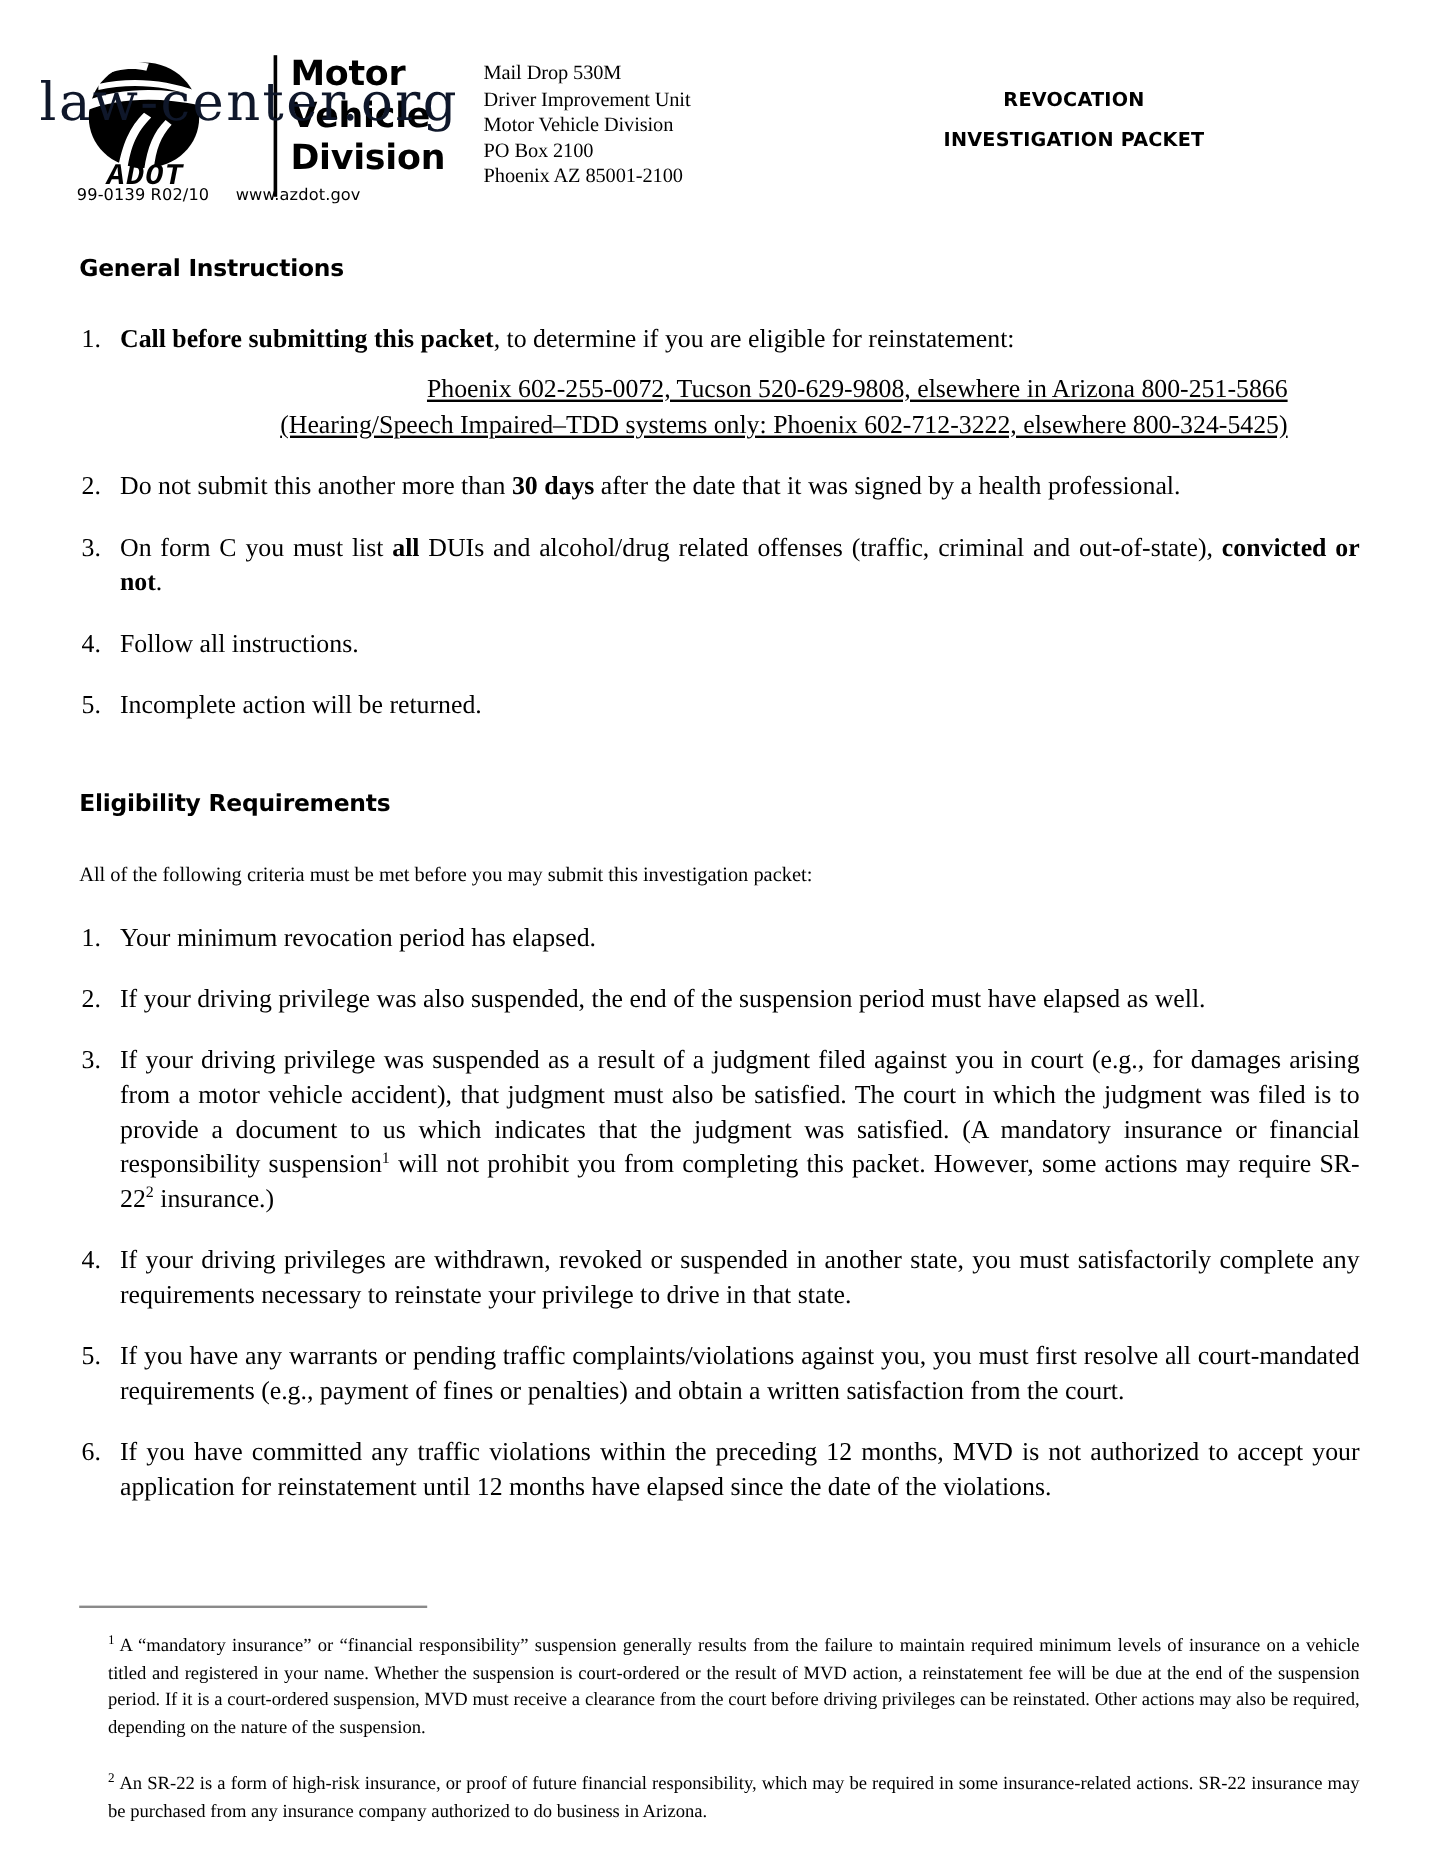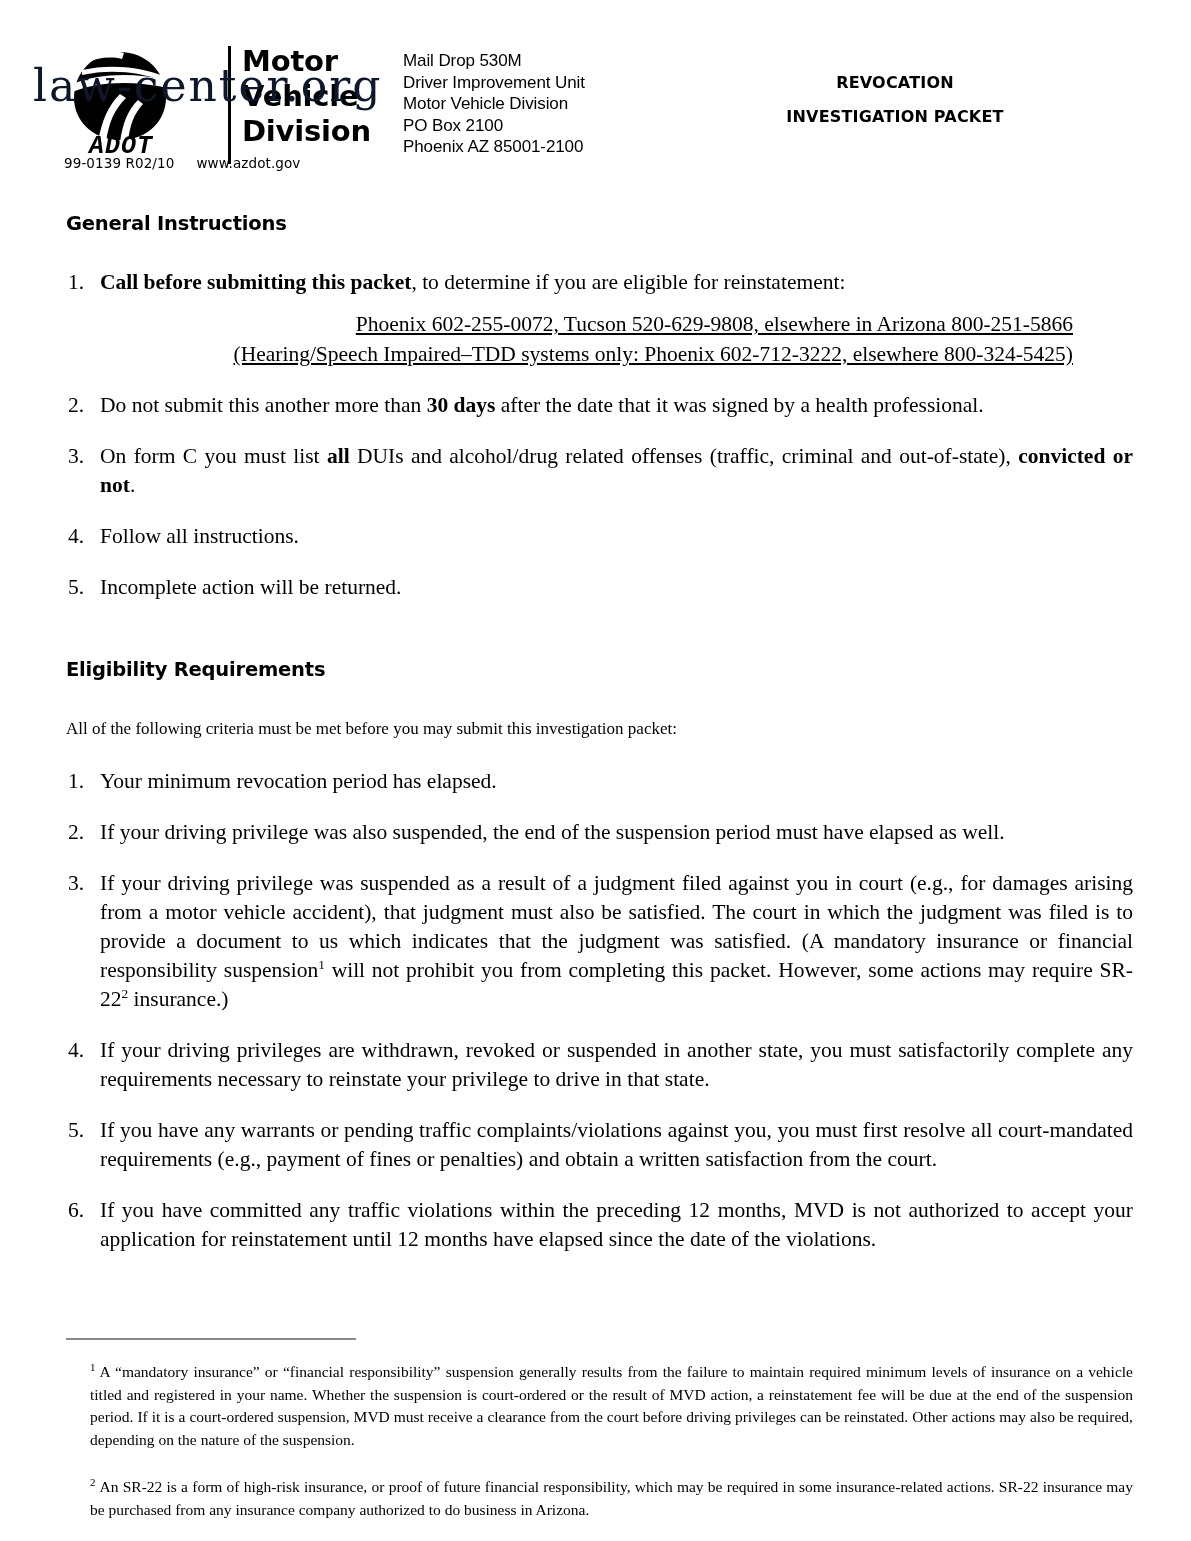--- a/index.html
+++ b/index.html
@@ -95,21 +95,21 @@
     font-weight: bold;
     font-size: 29px;
     line-height: 35px;
     letter-spacing: -0.2px;
   }
 
   .addr {
     position: absolute;
     left: 341px;
     top: 12px;
-    font-family: Liberation Sans, sans-serif;
+    font-family: Liberation Serif, serif;
     font-size: 17px;
     line-height: 21.5px;
     letter-spacing: -0.1px;
     white-space: nowrap;
   }
 
   .doc-title {
     position: absolute;
     left: 640px;
     top: 28px;

